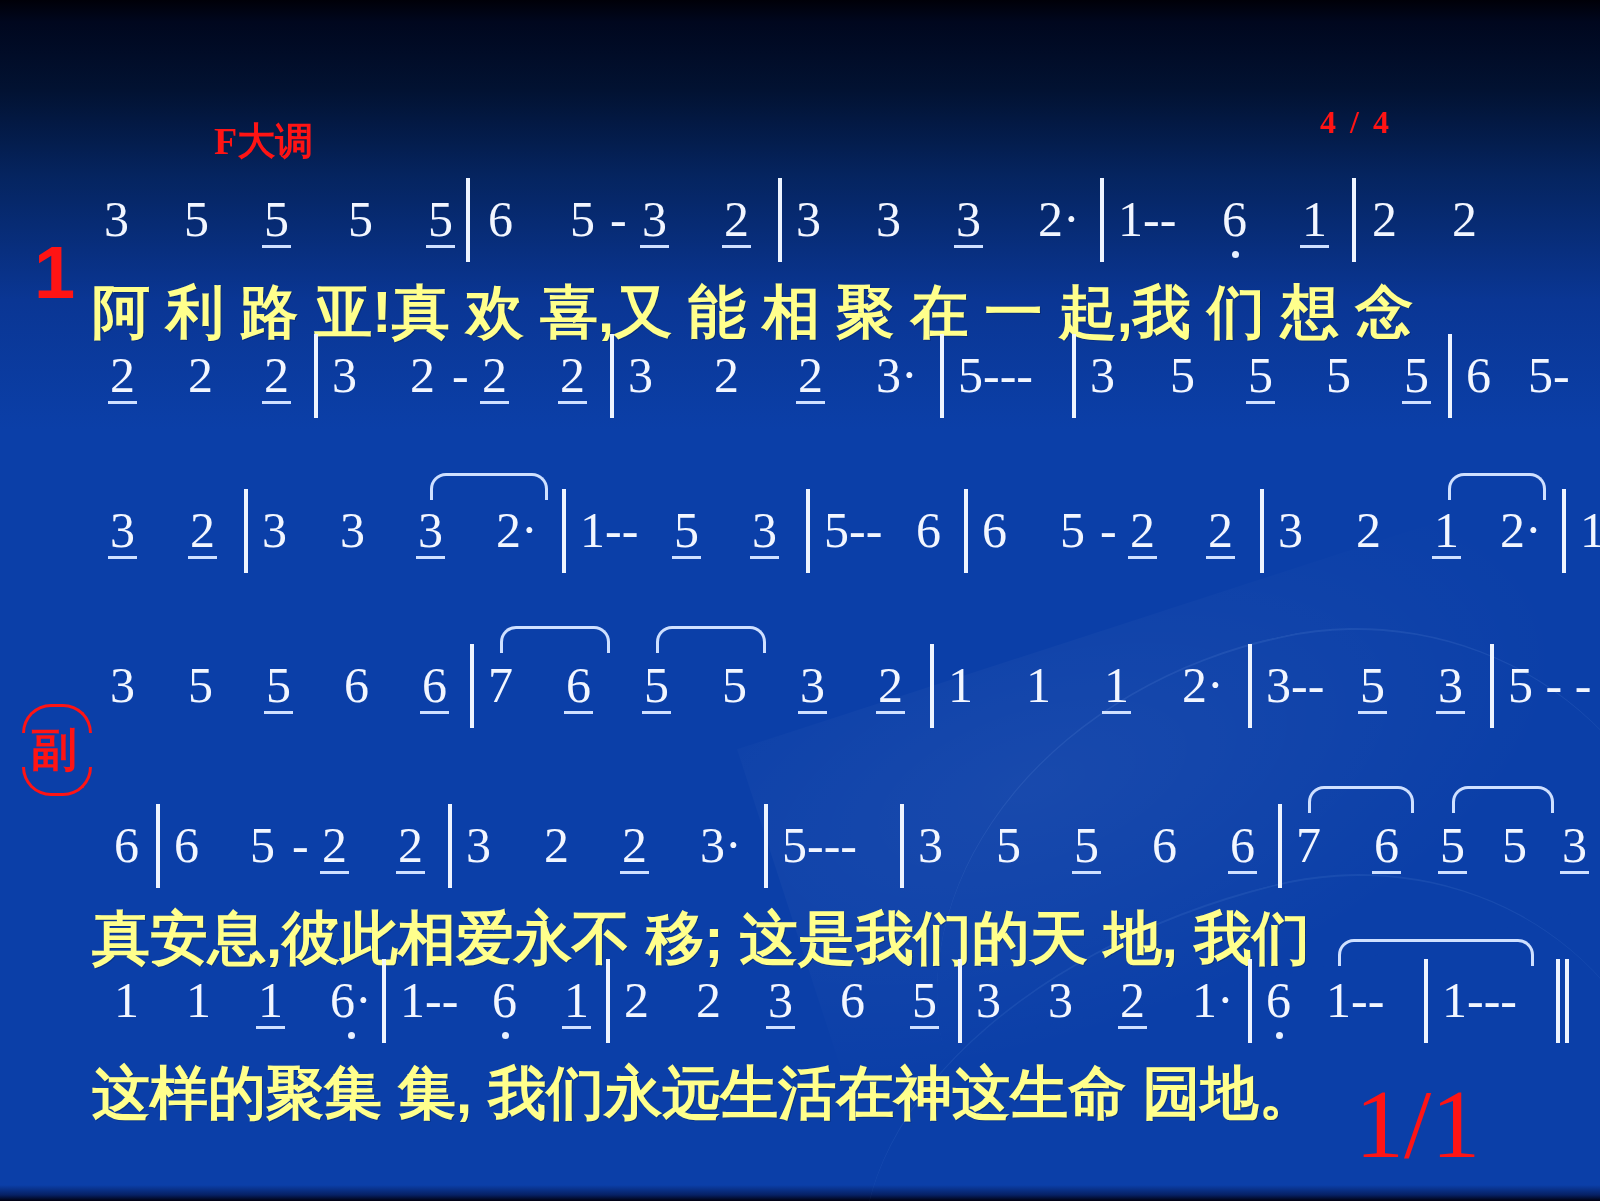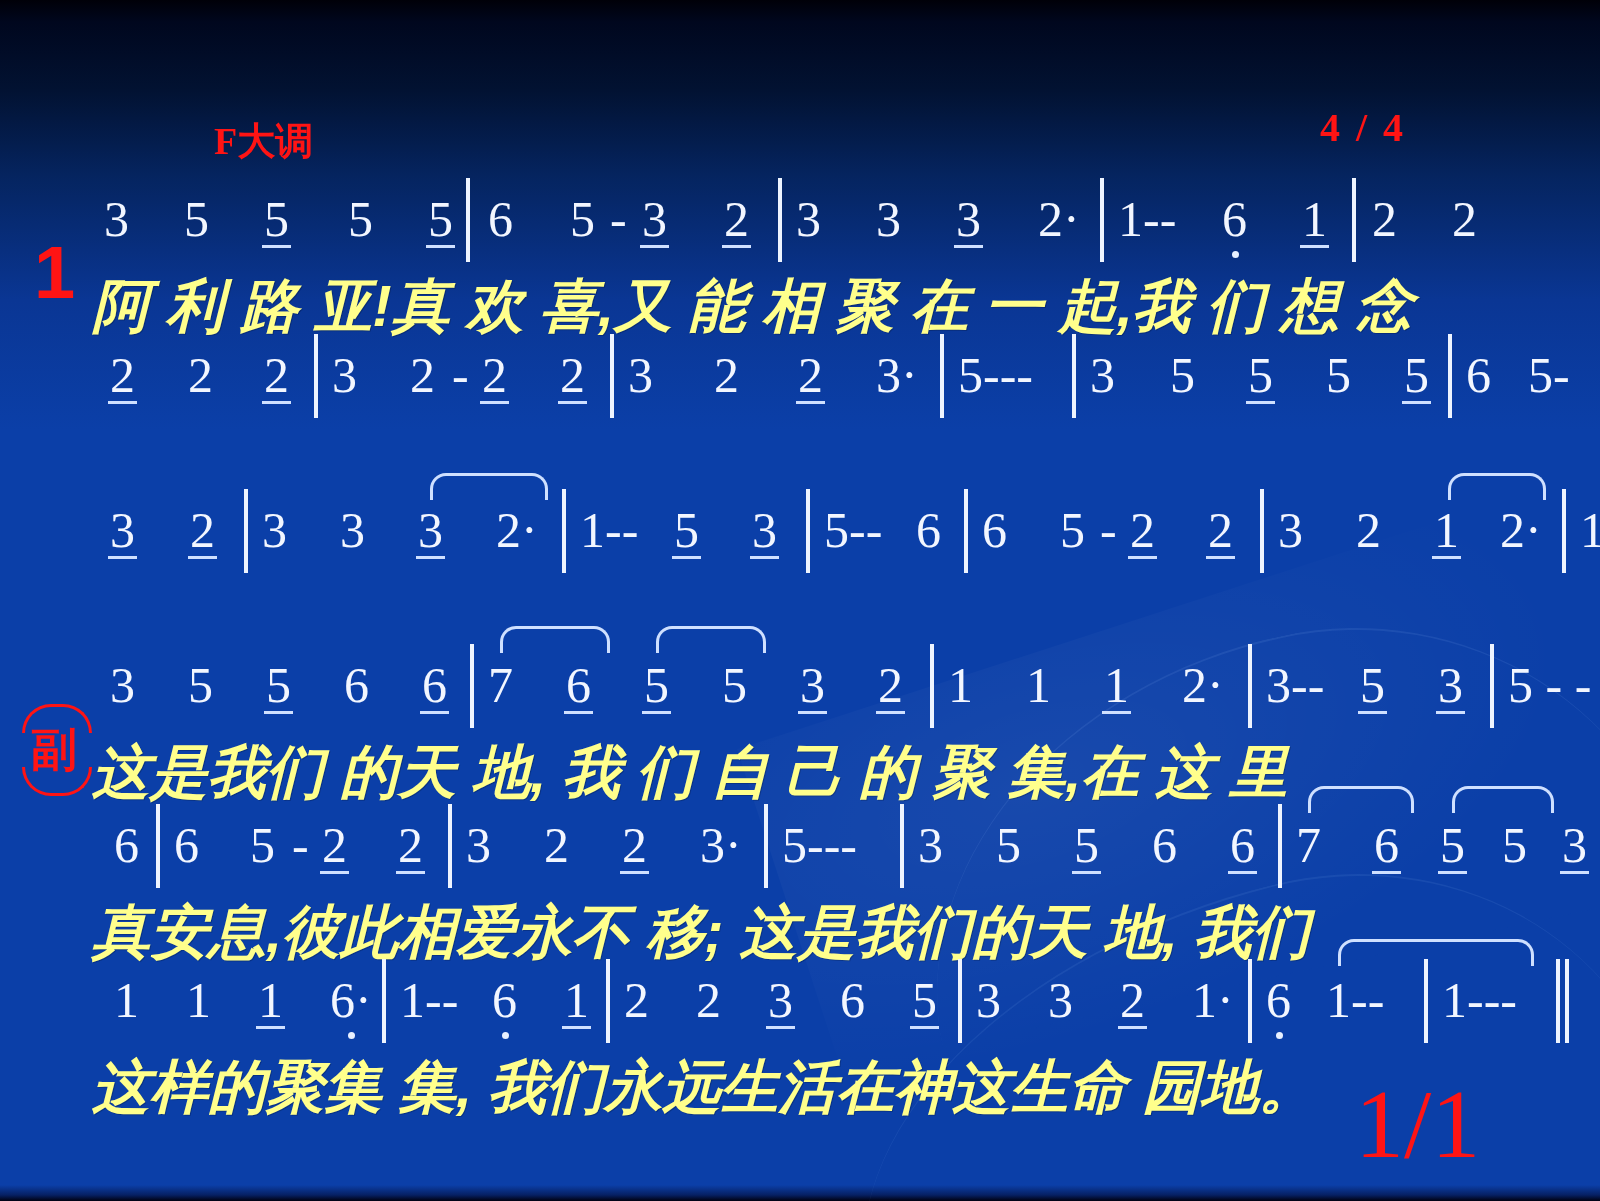--- a/index.html
+++ b/index.html
@@ -60,21 +60,21 @@
   }
   .song-title{
     position:absolute;left:480px;top:24px;
     font-family:"Liberation Sans", sans-serif;
     font-weight:bold;font-size:88px;color:#ffff1a;
     letter-spacing:6px;line-height:1.05;
     text-shadow:2px 2px 0 rgba(0,0,0,0.25);
   }
   .time-sig{
     position:absolute;left:1320px;top:104px;
-    font-size:40px;color:#ff1414;font-weight:bold;
+    font-size:32px;color:#ff1414;font-weight:bold;
     letter-spacing:3px;
     font-family:"Liberation Serif", serif;
   }
   .page-num{
     position:absolute;left:1355px;top:1075px;
     font-size:98px;color:#ff1414;line-height:1;
     font-family:"Liberation Serif", serif;
   }
 
   
@@ -106,21 +106,21 @@
     font-family:"Liberation Serif", serif;
   }
   .lyric{
     position:relative;height:80px;
     color:#ffff8c;font-weight:bold;
     font-size:58px;line-height:80px;white-space:nowrap;
     font-family:"Liberation Sans", sans-serif;
     text-shadow:1px 1px 0 rgba(0,0,0,0.2);
   }
   .n{position:absolute;top:0;}
-  .ly{position:absolute;top:10px;font-style:italic;}
+  .ly{position:absolute;top:16px;}
   
   .u1::after{
     content:"";position:absolute;left:-2px;right:-2px;bottom:8px;
     height:3px;background:#cfe0ff;
   }
   
   .dlow::before{
     content:"";position:absolute;left:50%;margin-left:-3px;bottom:-2px;
     width:7px;height:7px;border-radius:50%;background:#e8f0ff;
   }
@@ -272,23 +272,20 @@
           <span class="n" style="left: 1182px;">2·</span>
           <span class="bar" style="left: 1248px;"></span>
           <span class="n" style="left: 1266px;">3--</span>
           <span class="n u1" style="left: 1360px;">5</span>
           <span class="n u1" style="left: 1438px;">3</span>
           <span class="bar" style="left: 1490px;"></span>
           <span class="n" style="left: 1508px;">5 - -</span>
           <span class="slur" style="left: 500px; width: 104px; top: -22px;"></span>
           <span class="slur" style="left: 656px; width: 104px; top: -22px;"></span>
         </div>
-        <div class="lyric">
-          <span class="ly" style="left: 92px;">这是我们 的天   地,  我 们 自 己 的 聚  集,在 这 里</span>
-        </div>
       </div>
       <div class="row" style="top: 808px;">
         <div class="notes">
           <span class="n" style="left: 114px;">6</span>
           <span class="bar" style="left: 156px;"></span>
           <span class="n" style="left: 174px;">6</span>
           <span class="n" style="left: 250px;">5</span>
           <span class="n" style="left: 292px;">-</span>
           <span class="n u1" style="left: 322px;">2</span>
           <span class="n u1" style="left: 398px;">2</span>

